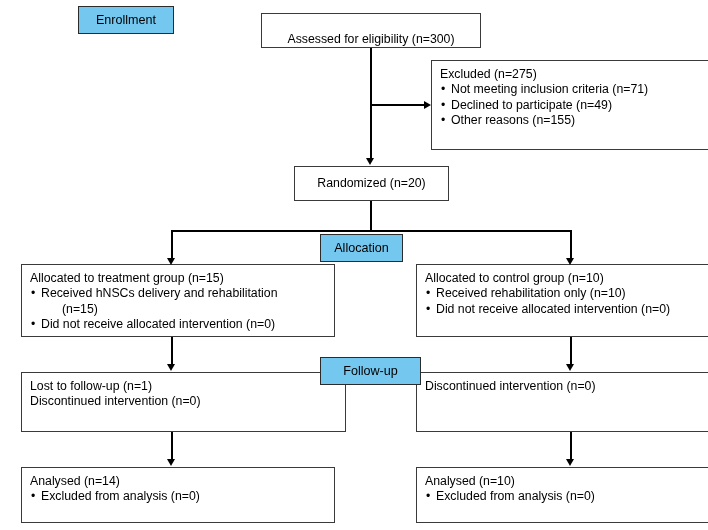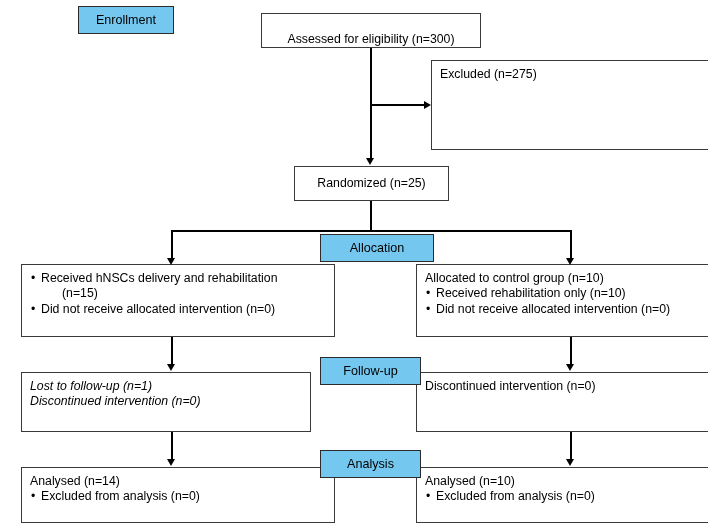--- a/index.html
+++ b/index.html
@@ -104,38 +104,44 @@
   </div>
 
   <div class="line vline" style="left:354px; top:48px; height:112px;"></div>
   <div class="arrowhead arrow-down" style="left:350px; top:158px;"></div>
 
   <div class="line hline" style="left:354px; top:104px; width:55px;"></div>
   <div class="arrowhead arrow-right" style="left:408px; top:101px;"></div>
 
   <div class="box" style="left:415px; top:60px; width:281px; height:90px;">
     <span class="title-line">Excluded (n=275)</span>
+    <ul class="bullets">
+      <li>Not meeting inclusion criteria (n=71)</li>
+      <li>Declined to participate (n=49)</li>
+      <li>Other reasons (n=155)</li>
+    </ul>
   </div>
 
   <div class="box center" style="left:278px; top:166px; width:155px; height:35px;">
-    <span>Randomized (n=25)</span>
+    <span>Randomized (n=20)</span>
   </div>
 
   <div class="line vline" style="left:354px; top:201px; height:30px;"></div>
   <div class="line hline" style="left:155px; top:230px; width:400px;"></div>
   <div class="line vline" style="left:155px; top:230px; height:31px;"></div>
   <div class="arrowhead arrow-down" style="left:151px; top:258px;"></div>
   <div class="line vline" style="left:554px; top:230px; height:31px;"></div>
   <div class="arrowhead arrow-down" style="left:550px; top:258px;"></div>
 
-  <div class="stage-label" style="left:304px; top:234px; width:114px; height:28px;">
+  <div class="stage-label" style="left:304px; top:234px; width:83px; height:28px;">
     <span>Allocation</span>
   </div>
 
   <div class="box" style="left:5px; top:264px; width:314px; height:73px;">
+    <span class="title-line">Allocated to treatment group (n=15)</span>
     <ul class="bullets">
       <li><span>Received hNSCs delivery and rehabilitation</span><span class="cont">(n=15)</span></li>
       <li>Did not receive allocated intervention (n=0)</li>
     </ul>
   </div>
 
   <div class="box" style="left:400px; top:264px; width:302px; height:73px;">
     <span class="title-line">Allocated to control group (n=10)</span>
     <ul class="bullets">
       <li>Received rehabilitation only (n=10)</li>
@@ -145,37 +151,34 @@
 
   <div class="line vline" style="left:155px; top:337px; height:30px;"></div>
   <div class="arrowhead arrow-down" style="left:151px; top:364px;"></div>
   <div class="line vline" style="left:554px; top:337px; height:30px;"></div>
   <div class="arrowhead arrow-down" style="left:550px; top:364px;"></div>
 
   <div class="stage-label" style="left:304px; top:357px; width:101px; height:28px;">
     <span>Follow-up</span>
   </div>
 
-  <div class="box" style="left:5px; top:372px; width:290px; height:60px;font-style:italic;">
+  <div class="box" style="left:5px; top:372px; width:325px; height:60px;">
     <span class="title-line">Lost to follow-up (n=1)</span>
     <span class="title-line">Discontinued intervention (n=0)</span>
   </div>
 
   <div class="box" style="left:400px; top:372px; width:302px; height:60px;">
     <span class="title-line">Discontinued intervention (n=0)</span>
   </div>
 
   <div class="line vline" style="left:155px; top:432px; height:28px;"></div>
   <div class="arrowhead arrow-down" style="left:151px; top:459px;"></div>
   <div class="line vline" style="left:554px; top:432px; height:28px;"></div>
   <div class="arrowhead arrow-down" style="left:550px; top:459px;"></div>
 
-  <div class="stage-label" style="left:304px; top:450px; width:101px; height:28px;">
-    <span>Analysis</span>
-  </div>
 
   <div class="box" style="left:5px; top:467px; width:314px; height:56px;">
     <span class="title-line">Analysed (n=14)</span>
     <ul class="bullets">
       <li>Excluded from analysis (n=0)</li>
     </ul>
   </div>
 
   <div class="box" style="left:400px; top:467px; width:302px; height:56px;">
     <span class="title-line">Analysed (n=10)</span>

